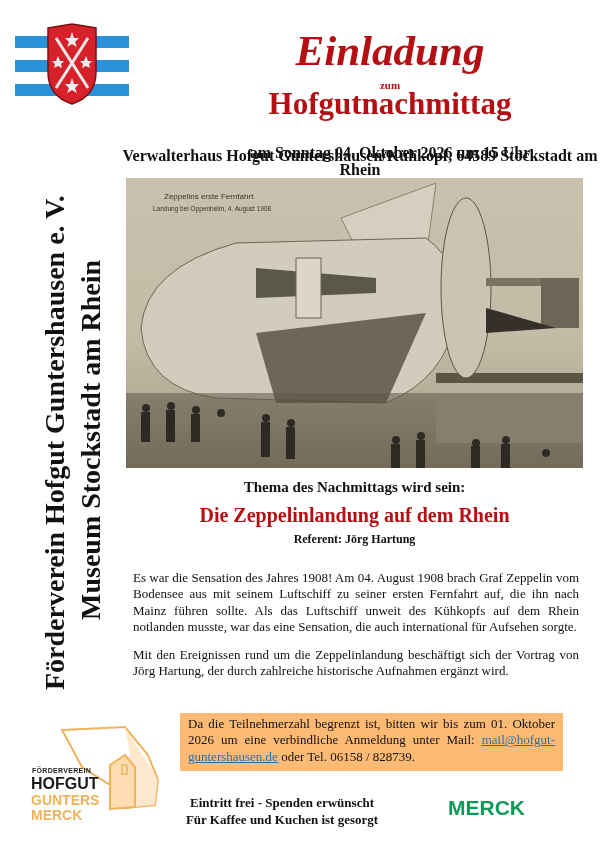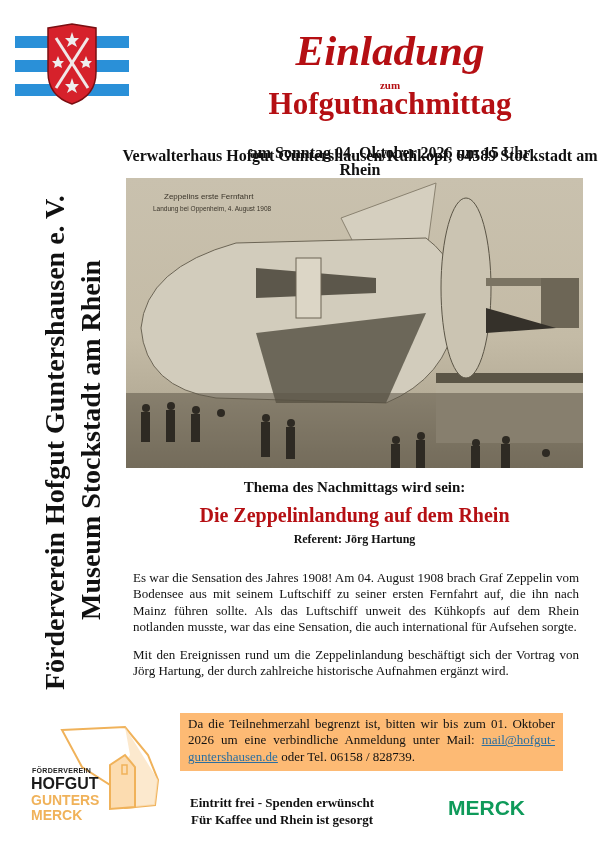--- a/index.html
+++ b/index.html
@@ -142,15 +142,15 @@
     <rect x="92" y="40" width="5" height="9" fill="none" stroke="#f0b25a" stroke-width="1.5"></rect>
   </svg>
   <div class="hl-t1">FÖRDERVEREIN</div>
   <div class="hl-t2">HOFGUT</div>
   <div class="hl-t3">GUNTERS</div>
   <div class="hl-t4">MERCK</div>
 </div>
 
 <div class="abs foot">
   <div>Eintritt frei - Spenden erwünscht</div>
-  <div>Für Kaffee und Rhein ist gesorgt</div>
+  <div>Für Kaffee und Kuchen ist gesorgt</div>
 </div>
 <div class="abs merck">MERCK</div>
 
 </body></html>

